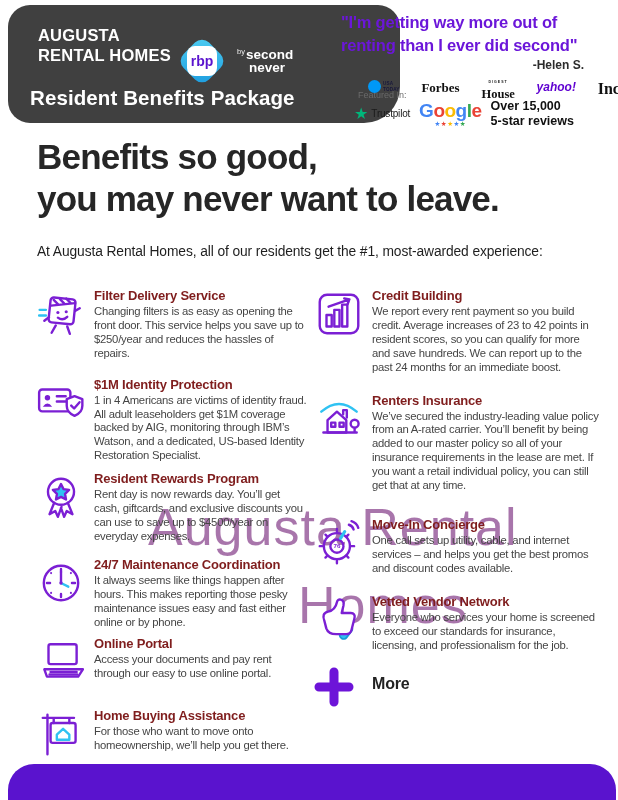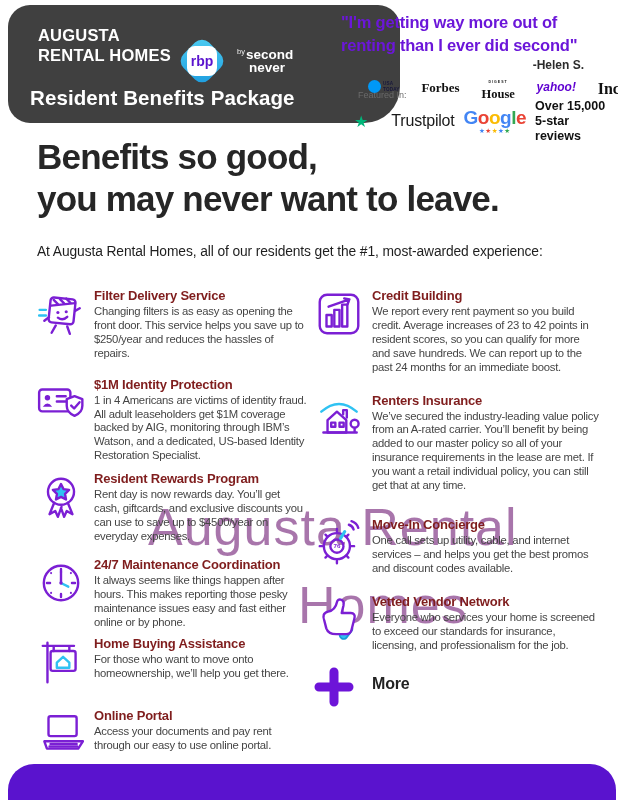--- a/index.html
+++ b/index.html
@@ -34,21 +34,21 @@
   .forbes { font-family:"Liberation Serif","DejaVu Serif",serif; font-weight:bold; font-size:13px; color:#111; }
   .house { text-align:center; font-family:"Liberation Serif","DejaVu Serif",serif; font-weight:bold; color:#111; }
   .house-small { display:block; font-size:3.5px; letter-spacing:1px; font-family:"Liberation Sans",sans-serif; }
   .house-main { font-size:12.5px; line-height:.8; }
   .yahoo { font-weight:bold; font-style:italic; font-size:12px; color:#5F01D1; }
   .inc { font-family:"Liberation Serif","DejaVu Serif",serif; font-weight:bold; font-size:16px; color:#111; }
   .reviews-row { position:absolute; left:354px; top:99px; width:260px; z-index:2;
     display:flex; align-items:center; gap:9px; }
   .trustpilot { display:flex; align-items:center; gap:3px; }
   .tp-star { color:#00B67A; font-size:16px; }
-  .tp-text { font-size:16px; color:#191919; letter-spacing:-.2px;margin-left:20px; }
+  .tp-text { font-size:10px; color:#191919; letter-spacing:-.2px; }
   .google { display:flex; flex-direction:column; align-items:center; line-height:1; }
   .google-word { font-size:19px; font-weight:bold; letter-spacing:-.5px; }
   .g-blue{color:#4285F4} .g-red{color:#EA4335} .g-yellow{color:#FBBC05} .g-green{color:#34A853}
   .google-stars { font-size:6.5px; letter-spacing:.5px; margin-top:1px; }
   .review-summary { font-weight:bold; font-size:12.5px; color:#111; line-height:1.18; }
 
   
   .headline { position:absolute; left:37px; top:136px; z-index:2; font-size:35px; font-weight:800;
     color:#262626; line-height:1.2; letter-spacing:-.8px; }
   .intro { position:absolute; left:37px; top:244px; z-index:2; font-size:13.8px; color:#1e1e1e; letter-spacing:-.1px; }
@@ -246,47 +246,47 @@
       <div class="btext">
         <div class="btitle">24/7 Maintenance Coordination</div>
         <div class="bdesc">It always seems like things happen after hours. This makes reporting those pesky maintenance issues easy and fast either online or by phone.</div>
       </div>
     </div>
 
     <div class="benefit">
       <div class="bicon">
         <svg width="50" height="50" viewBox="0 0 48 48">
           <g class="pstroke">
-            <path d="M11 5.5 v38 M6.5 8.5 h30 M17 8.5 v5 M32 8.5 v5"></path>
-            <rect x="14" y="13.5" width="24" height="19" rx="2"></rect>
-          </g>
-          <g class="cstroke">
-              <path d="M20 24.5 l6 -5.5 6 5.5 v5 h-12 z"></path>
-            </g>
-        </svg>
-      </div>
-      <div class="btext">
-        <div class="btitle">Home Buying Assistance</div>
-        <div class="bdesc">For those who want to move onto homeownership, we’ll help you get there.</div>
-      </div>
-    </div>
-
-    <div class="benefit">
-      <div class="bicon">
-        <svg width="50" height="50" viewBox="0 0 48 48">
-          <g class="pstroke">
             <rect x="12" y="7" width="27" height="19" rx="2"></rect>
             <path d="M8 31 h37 l-4.5 7 H10.5 z"></path>
             <path d="M14 33.5 h25 M13 36 h26.5"></path>
           </g>
         </svg>
       </div>
       <div class="btext">
         <div class="btitle">Online Portal</div>
         <div class="bdesc">Access your documents and pay rent through our easy to use online portal.</div>
+      </div>
+    </div>
+
+    <div class="benefit">
+      <div class="bicon">
+        <svg width="50" height="50" viewBox="0 0 48 48">
+          <g class="pstroke">
+            <path d="M11 5.5 v38 M6.5 8.5 h30 M17 8.5 v5 M32 8.5 v5"></path>
+            <rect x="14" y="13.5" width="24" height="19" rx="2"></rect>
+          </g>
+          <g class="cstroke">
+              <path d="M20 24.5 l6 -5.5 6 5.5 v5 h-12 z"></path>
+            </g>
+        </svg>
+      </div>
+      <div class="btext">
+        <div class="btitle">Home Buying Assistance</div>
+        <div class="bdesc">For those who want to move onto homeownership, we’ll help you get there.</div>
       </div>
     </div>
 
   </div>
 
   <div class="benefits-right">
 
     <div class="benefit">
       <div class="bicon">
         <svg width="50" height="50" viewBox="0 0 48 48">

